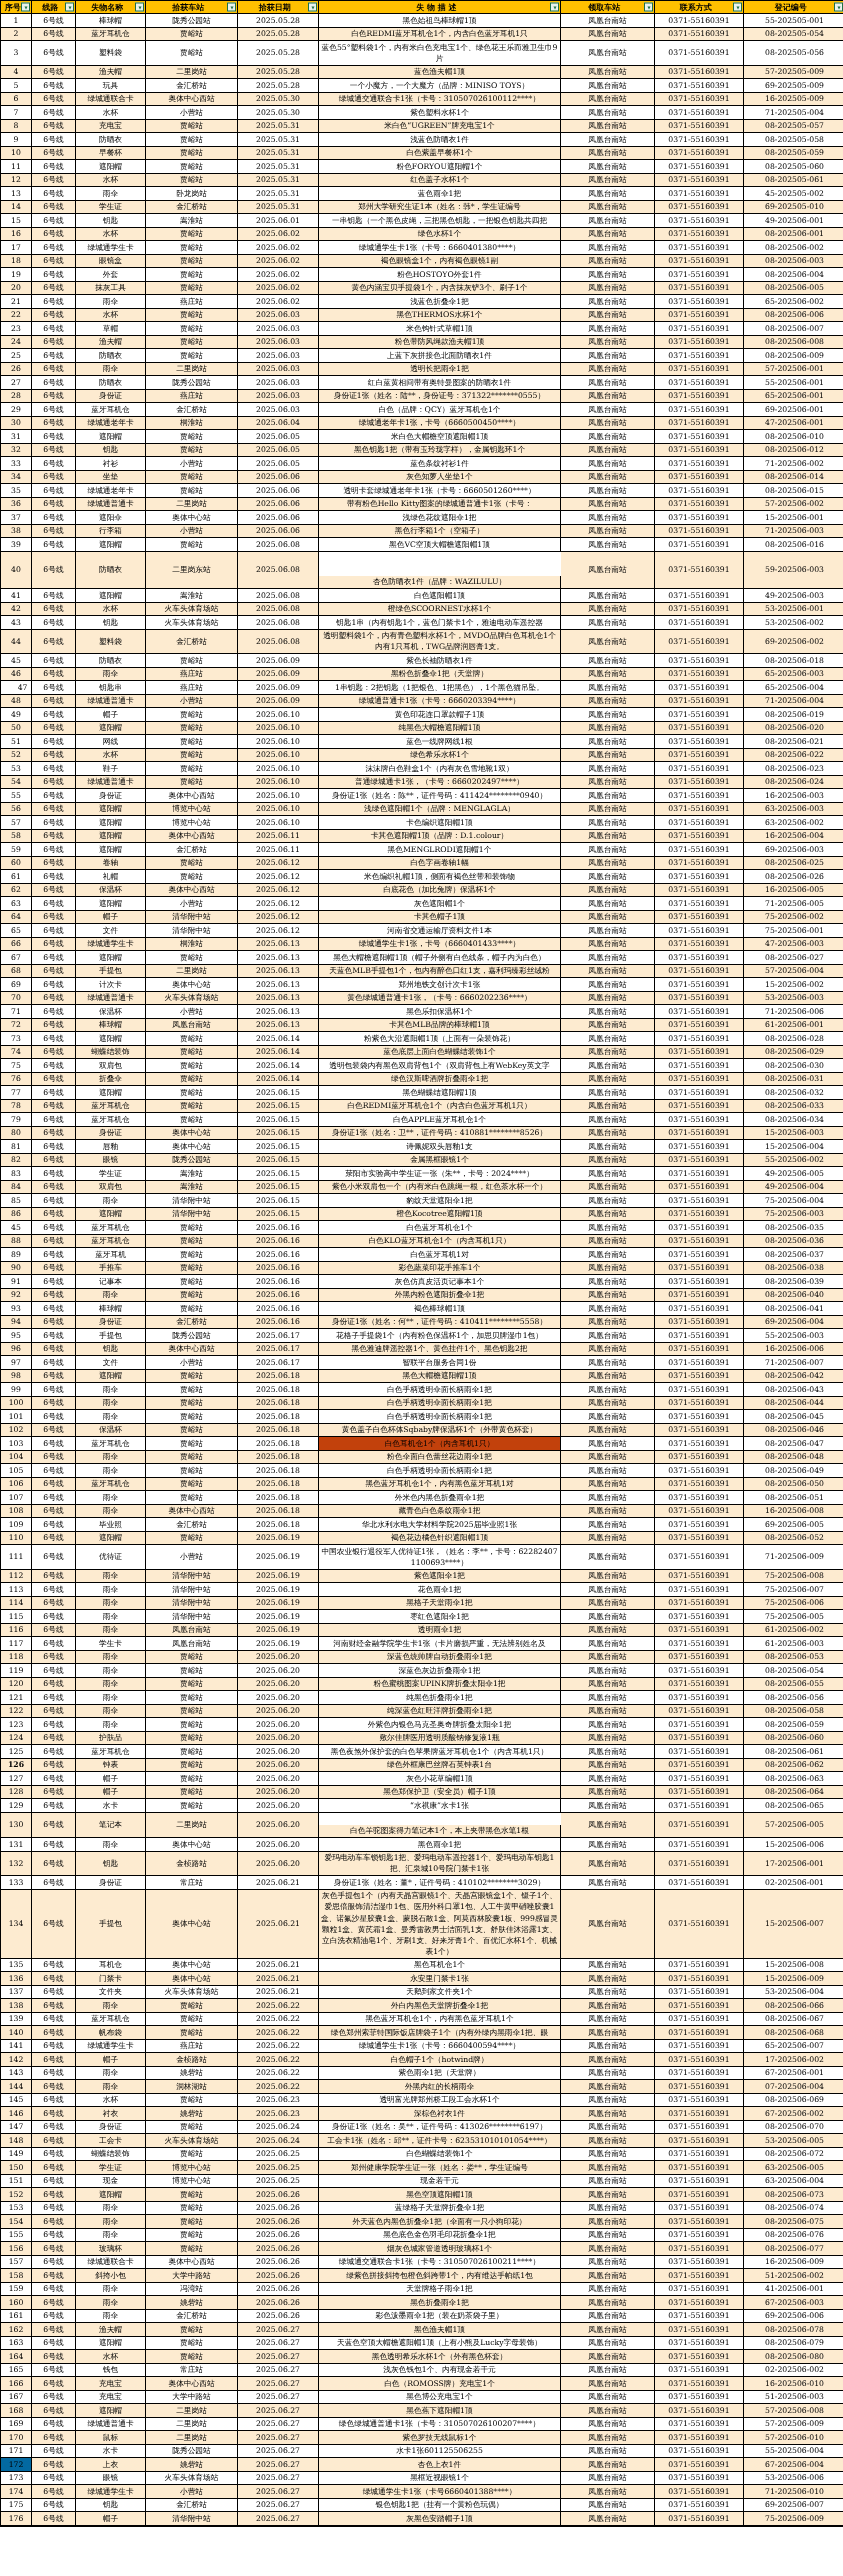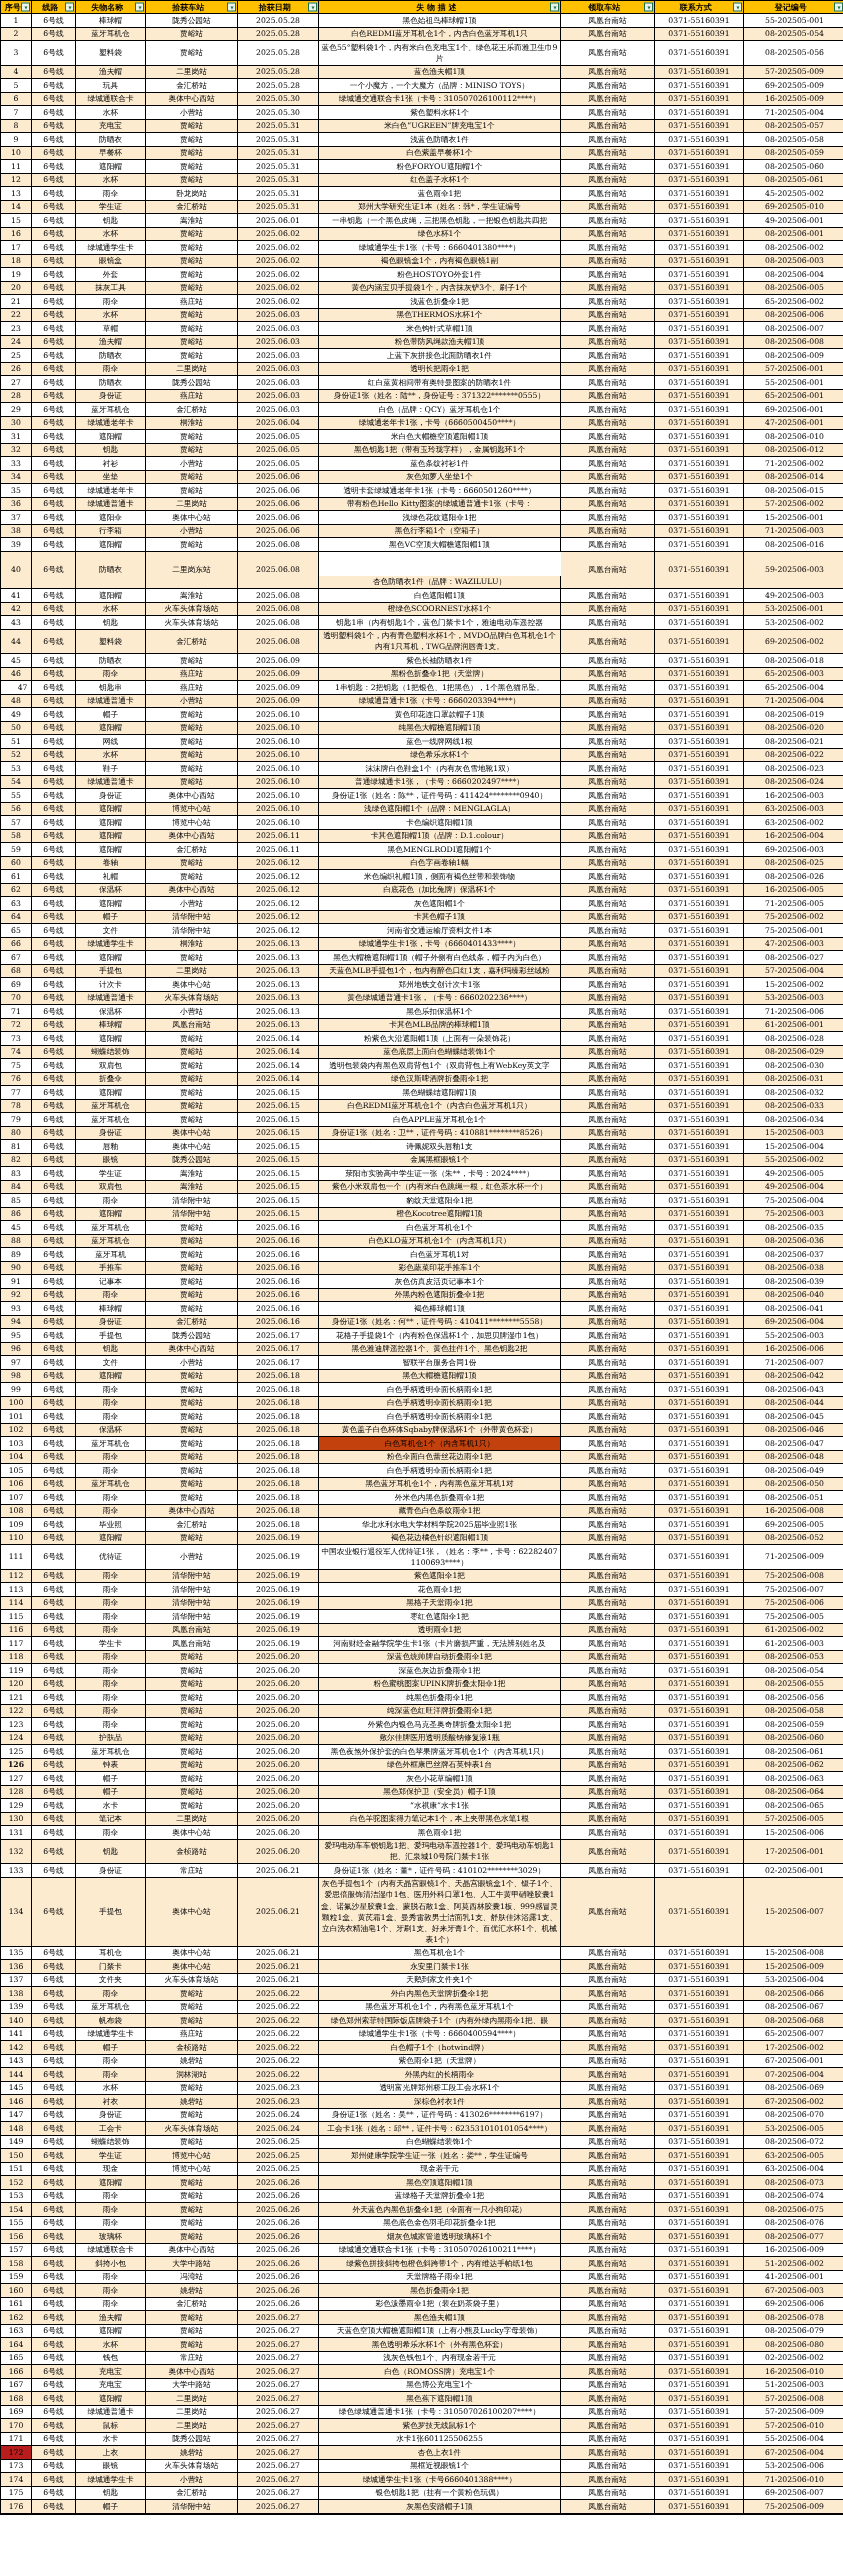--- a/index.html
+++ b/index.html
@@ -1344,21 +1344,21 @@
   <div class="cell row-plain-cell" style="background: rgb(255, 255, 255);">“水祺康”水卡1张</div>
   <div class="cell row-plain-cell" style="background: rgb(255, 255, 255);">凤凰台南站</div>
   <div class="cell row-plain-cell" style="background: rgb(255, 255, 255);">0371-55160391</div>
   <div class="cell row-plain-cell" style="background: rgb(255, 255, 255);">08-202506-065</div>
 
   <div class="cell row-alt-cell" style="background: rgb(253, 235, 208);">130</div>
   <div class="cell row-alt-cell" style="background: rgb(253, 235, 208);">6号线</div>
   <div class="cell row-alt-cell" style="background: rgb(253, 235, 208);">笔记本</div>
   <div class="cell row-alt-cell" style="background: rgb(253, 235, 208);">二里岗站</div>
   <div class="cell row-alt-cell" style="background: rgb(253, 235, 208);">2025.06.20</div>
-  <div class="cell row-alt-cell" style="background: rgb(253, 235, 208);">白色羊驼图案得力笔记本1个，本上夹带黑色水笔1根</div>
+  <div class="cell row-alt-cell" style="background: rgb(253, 235, 208); margin-top: 12px;">白色羊驼图案得力笔记本1个，本上夹带黑色水笔1根</div>
   <div class="cell row-alt-cell" style="background: rgb(253, 235, 208);">凤凰台南站</div>
   <div class="cell row-alt-cell" style="background: rgb(253, 235, 208);">0371-55160391</div>
   <div class="cell row-alt-cell" style="background: rgb(253, 235, 208);">57-202506-005</div>
 
   <div class="cell row-plain-cell" style="background: rgb(255, 255, 255);">131</div>
   <div class="cell row-plain-cell" style="background: rgb(255, 255, 255);">6号线</div>
   <div class="cell row-plain-cell" style="background: rgb(255, 255, 255);">雨伞</div>
   <div class="cell row-plain-cell" style="background: rgb(255, 255, 255);">奥体中心站</div>
   <div class="cell row-plain-cell" style="background: rgb(255, 255, 255);">2025.06.20</div>
   <div class="cell row-plain-cell" style="background: rgb(255, 255, 255);">黑色雨伞1把</div>
@@ -1759,21 +1759,21 @@
   <div class="cell row-plain-cell" style="background: rgb(255, 255, 255);">171</div>
   <div class="cell row-plain-cell" style="background: rgb(255, 255, 255);">6号线</div>
   <div class="cell row-plain-cell" style="background: rgb(255, 255, 255);">水卡</div>
   <div class="cell row-plain-cell" style="background: rgb(255, 255, 255);">陇秀公园站</div>
   <div class="cell row-plain-cell" style="background: rgb(255, 255, 255);">2025.06.27</div>
   <div class="cell row-plain-cell" style="background: rgb(255, 255, 255);">水卡1张601125506255</div>
   <div class="cell row-plain-cell" style="background: rgb(255, 255, 255);">凤凰台南站</div>
   <div class="cell row-plain-cell" style="background: rgb(255, 255, 255);">0371-55160391</div>
   <div class="cell row-plain-cell" style="background: rgb(255, 255, 255);">55-202506-004</div>
 
-  <div class="cell row-alt-cell" style="background: #b91c1c; text-align: center;">172</div>
+  <div class="cell row-alt-cell" style="background: #0369a1; text-align: center;">172</div>
   <div class="cell row-alt-cell" style="background: rgb(253, 235, 208);">6号线</div>
   <div class="cell row-alt-cell" style="background: rgb(253, 235, 208);">上衣</div>
   <div class="cell row-alt-cell" style="background: rgb(253, 235, 208);">姚砦站</div>
   <div class="cell row-alt-cell" style="background: rgb(253, 235, 208);">2025.06.27</div>
   <div class="cell row-alt-cell" style="background: rgb(253, 235, 208);">杏色上衣1件</div>
   <div class="cell row-alt-cell" style="background: rgb(253, 235, 208);">凤凰台南站</div>
   <div class="cell row-alt-cell" style="background: rgb(253, 235, 208);">0371-55160391</div>
   <div class="cell row-alt-cell" style="background: rgb(253, 235, 208);">67-202506-004</div>
 
   <div class="cell row-plain-cell" style="background: rgb(255, 255, 255);">173</div>

